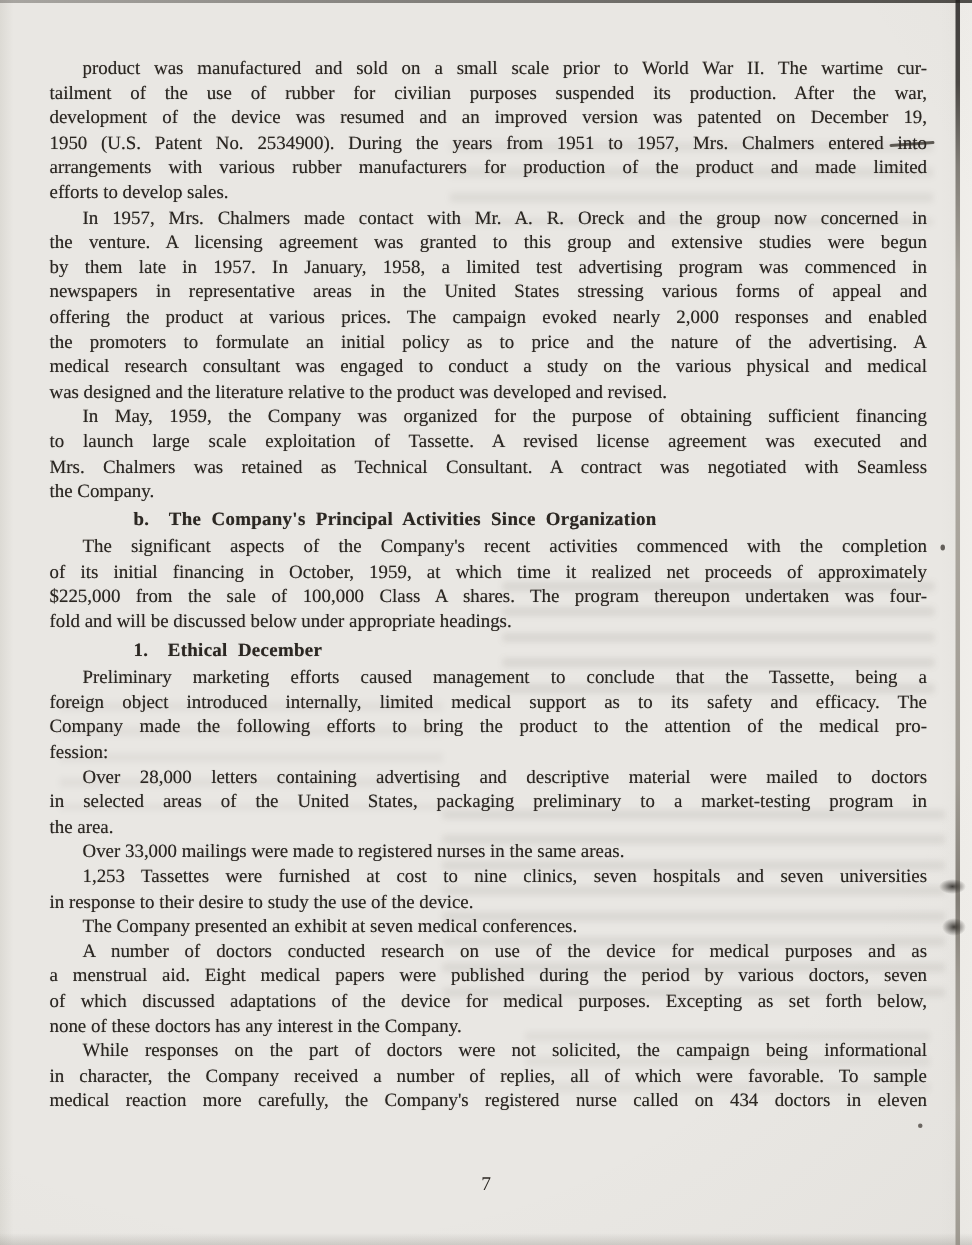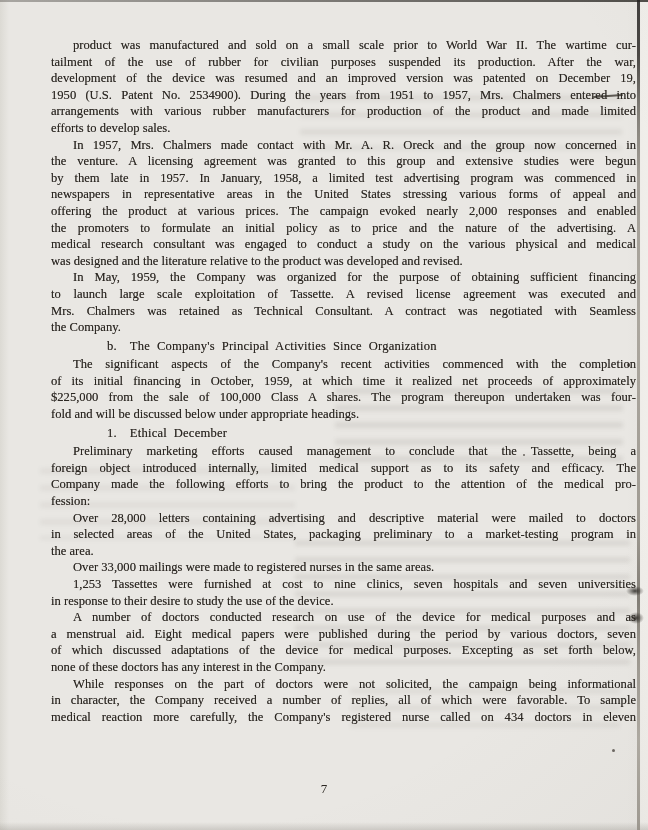--- a/index.html
+++ b/index.html
@@ -57,32 +57,31 @@
   .speck.k4 { left: 607px; top: 716px; width: 2px; height: 2px; opacity: .6; }
   .strike {
     position: absolute; left: 593px; top: 95px; width: 30px; height: 2px;
     background: rgba(48,44,38,0.75); transform: rotate(-4deg); border-radius: 1px;
   }
   .text-column {
     position: absolute; left: 33px; top: 37px; width: 585px;
     font-size: 12.6px; line-height: 16.6px;
     color: var(--ink, #2b2722);
     text-shadow: 0 0 0.5px rgba(43,39,34,0.55);
-    margin-left: 18px;
   }
   .para { margin: 0; }
   .para .line {
     text-align: justify;
     text-align-last: justify;
     text-justify: inter-word;
   }
   .para .line.first { text-indent: 22px; }
   .para .line.last { text-align-last: left; }
   .heading {
-    font-weight: normal;
+    font-weight: bold;
     margin: 2px 0 2px 56px;
     word-spacing: 3.5px;
     letter-spacing: 0.2px;
   }
   .heading .num { margin-right: 13px; }
   .page-number {
     position: absolute; left: 0; top: 781px; width: 648px;
     text-align: center; font-size: 13px; color: #2b2722;
   }
 </style>
@@ -151,20 +150,23 @@
         <div class="line last">the area.</div>
       </div>
       <div class="para">
         <div class="line first last">Over 33,000 mailings were made to registered nurses in the same areas.</div>
       </div>
       <div class="para">
         <div class="line first">1,253 Tassettes were furnished at cost to nine clinics, seven hospitals and seven universities</div>
         <div class="line last">in response to their desire to study the use of the device.</div>
       </div>
       <div class="para">
+        <div class="line first last">The Company presented an exhibit at seven medical conferences.</div>
+      </div>
+      <div class="para">
         <div class="line first">A number of doctors conducted research on use of the device for medical purposes and as</div>
         <div class="line">a menstrual aid. Eight medical papers were published during the period by various doctors, seven</div>
         <div class="line">of which discussed adaptations of the device for medical purposes. Excepting as set forth below,</div>
         <div class="line last">none of these doctors has any interest in the Company.</div>
       </div>
       <div class="para">
         <div class="line first">While responses on the part of doctors were not solicited, the campaign being informational</div>
         <div class="line">in character, the Company received a number of replies, all of which were favorable. To sample</div>
         <div class="line">medical reaction more carefully, the Company's registered nurse called on 434 doctors in eleven</div>
       </div>

